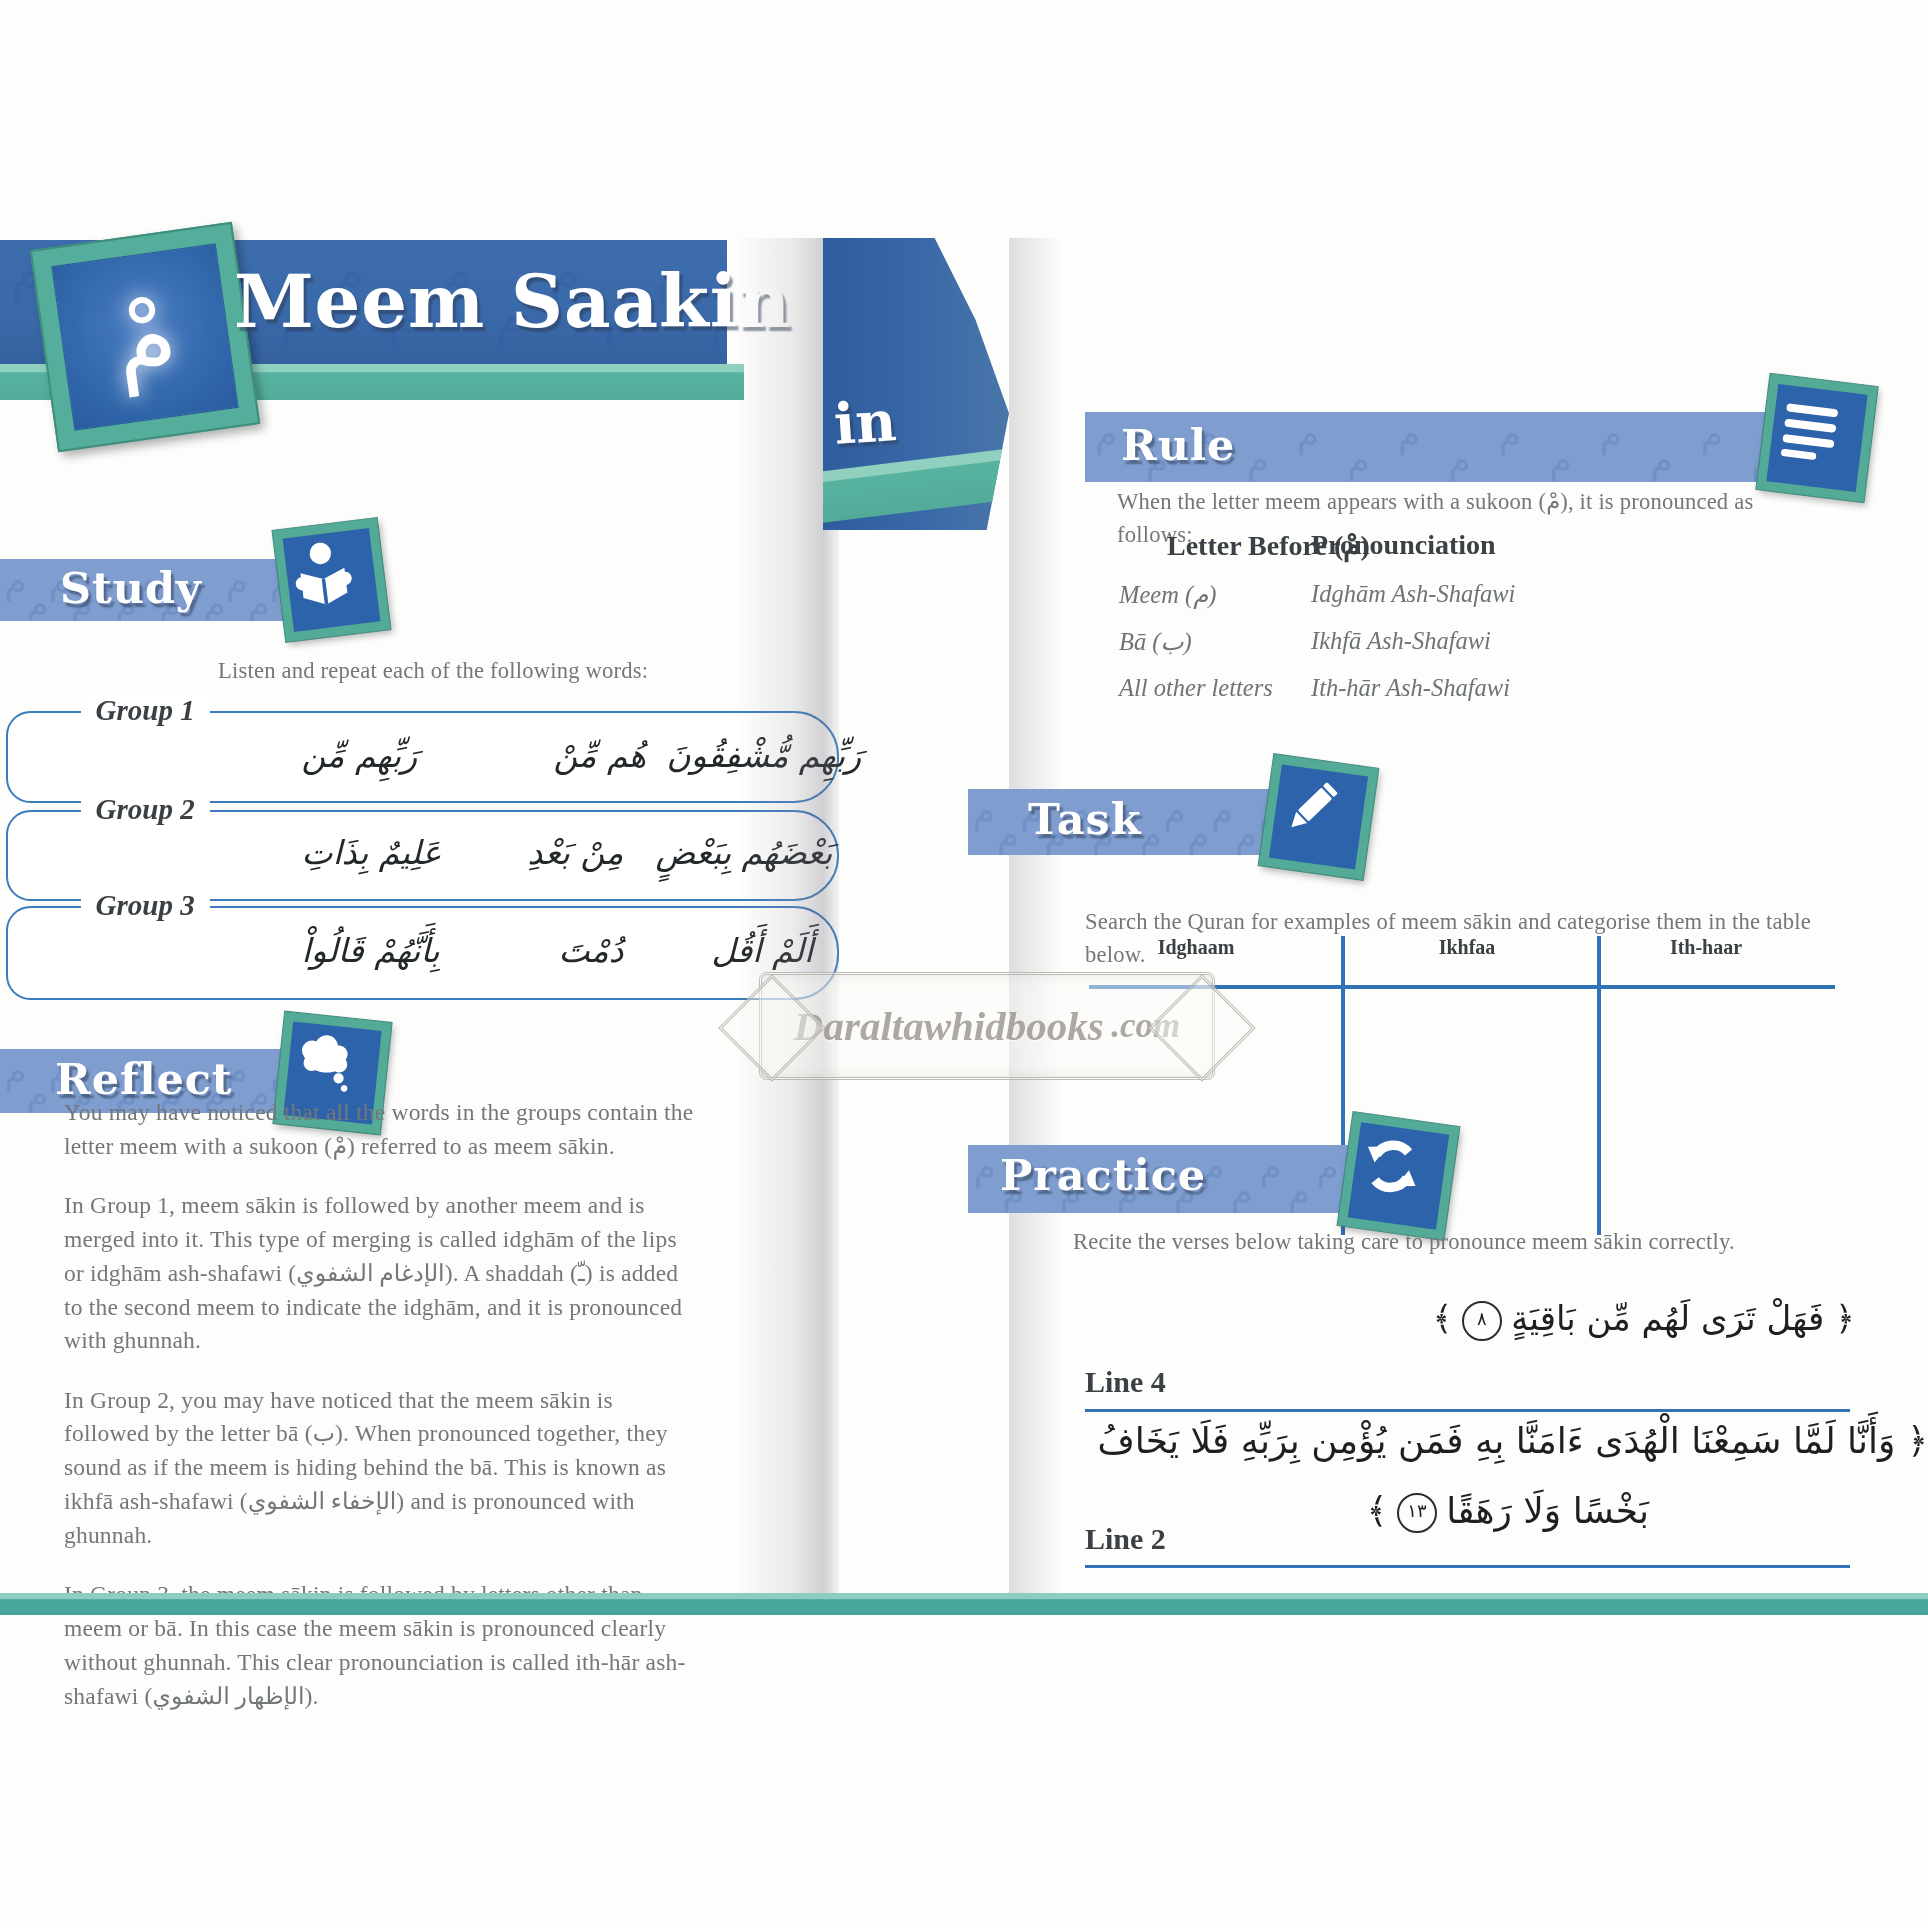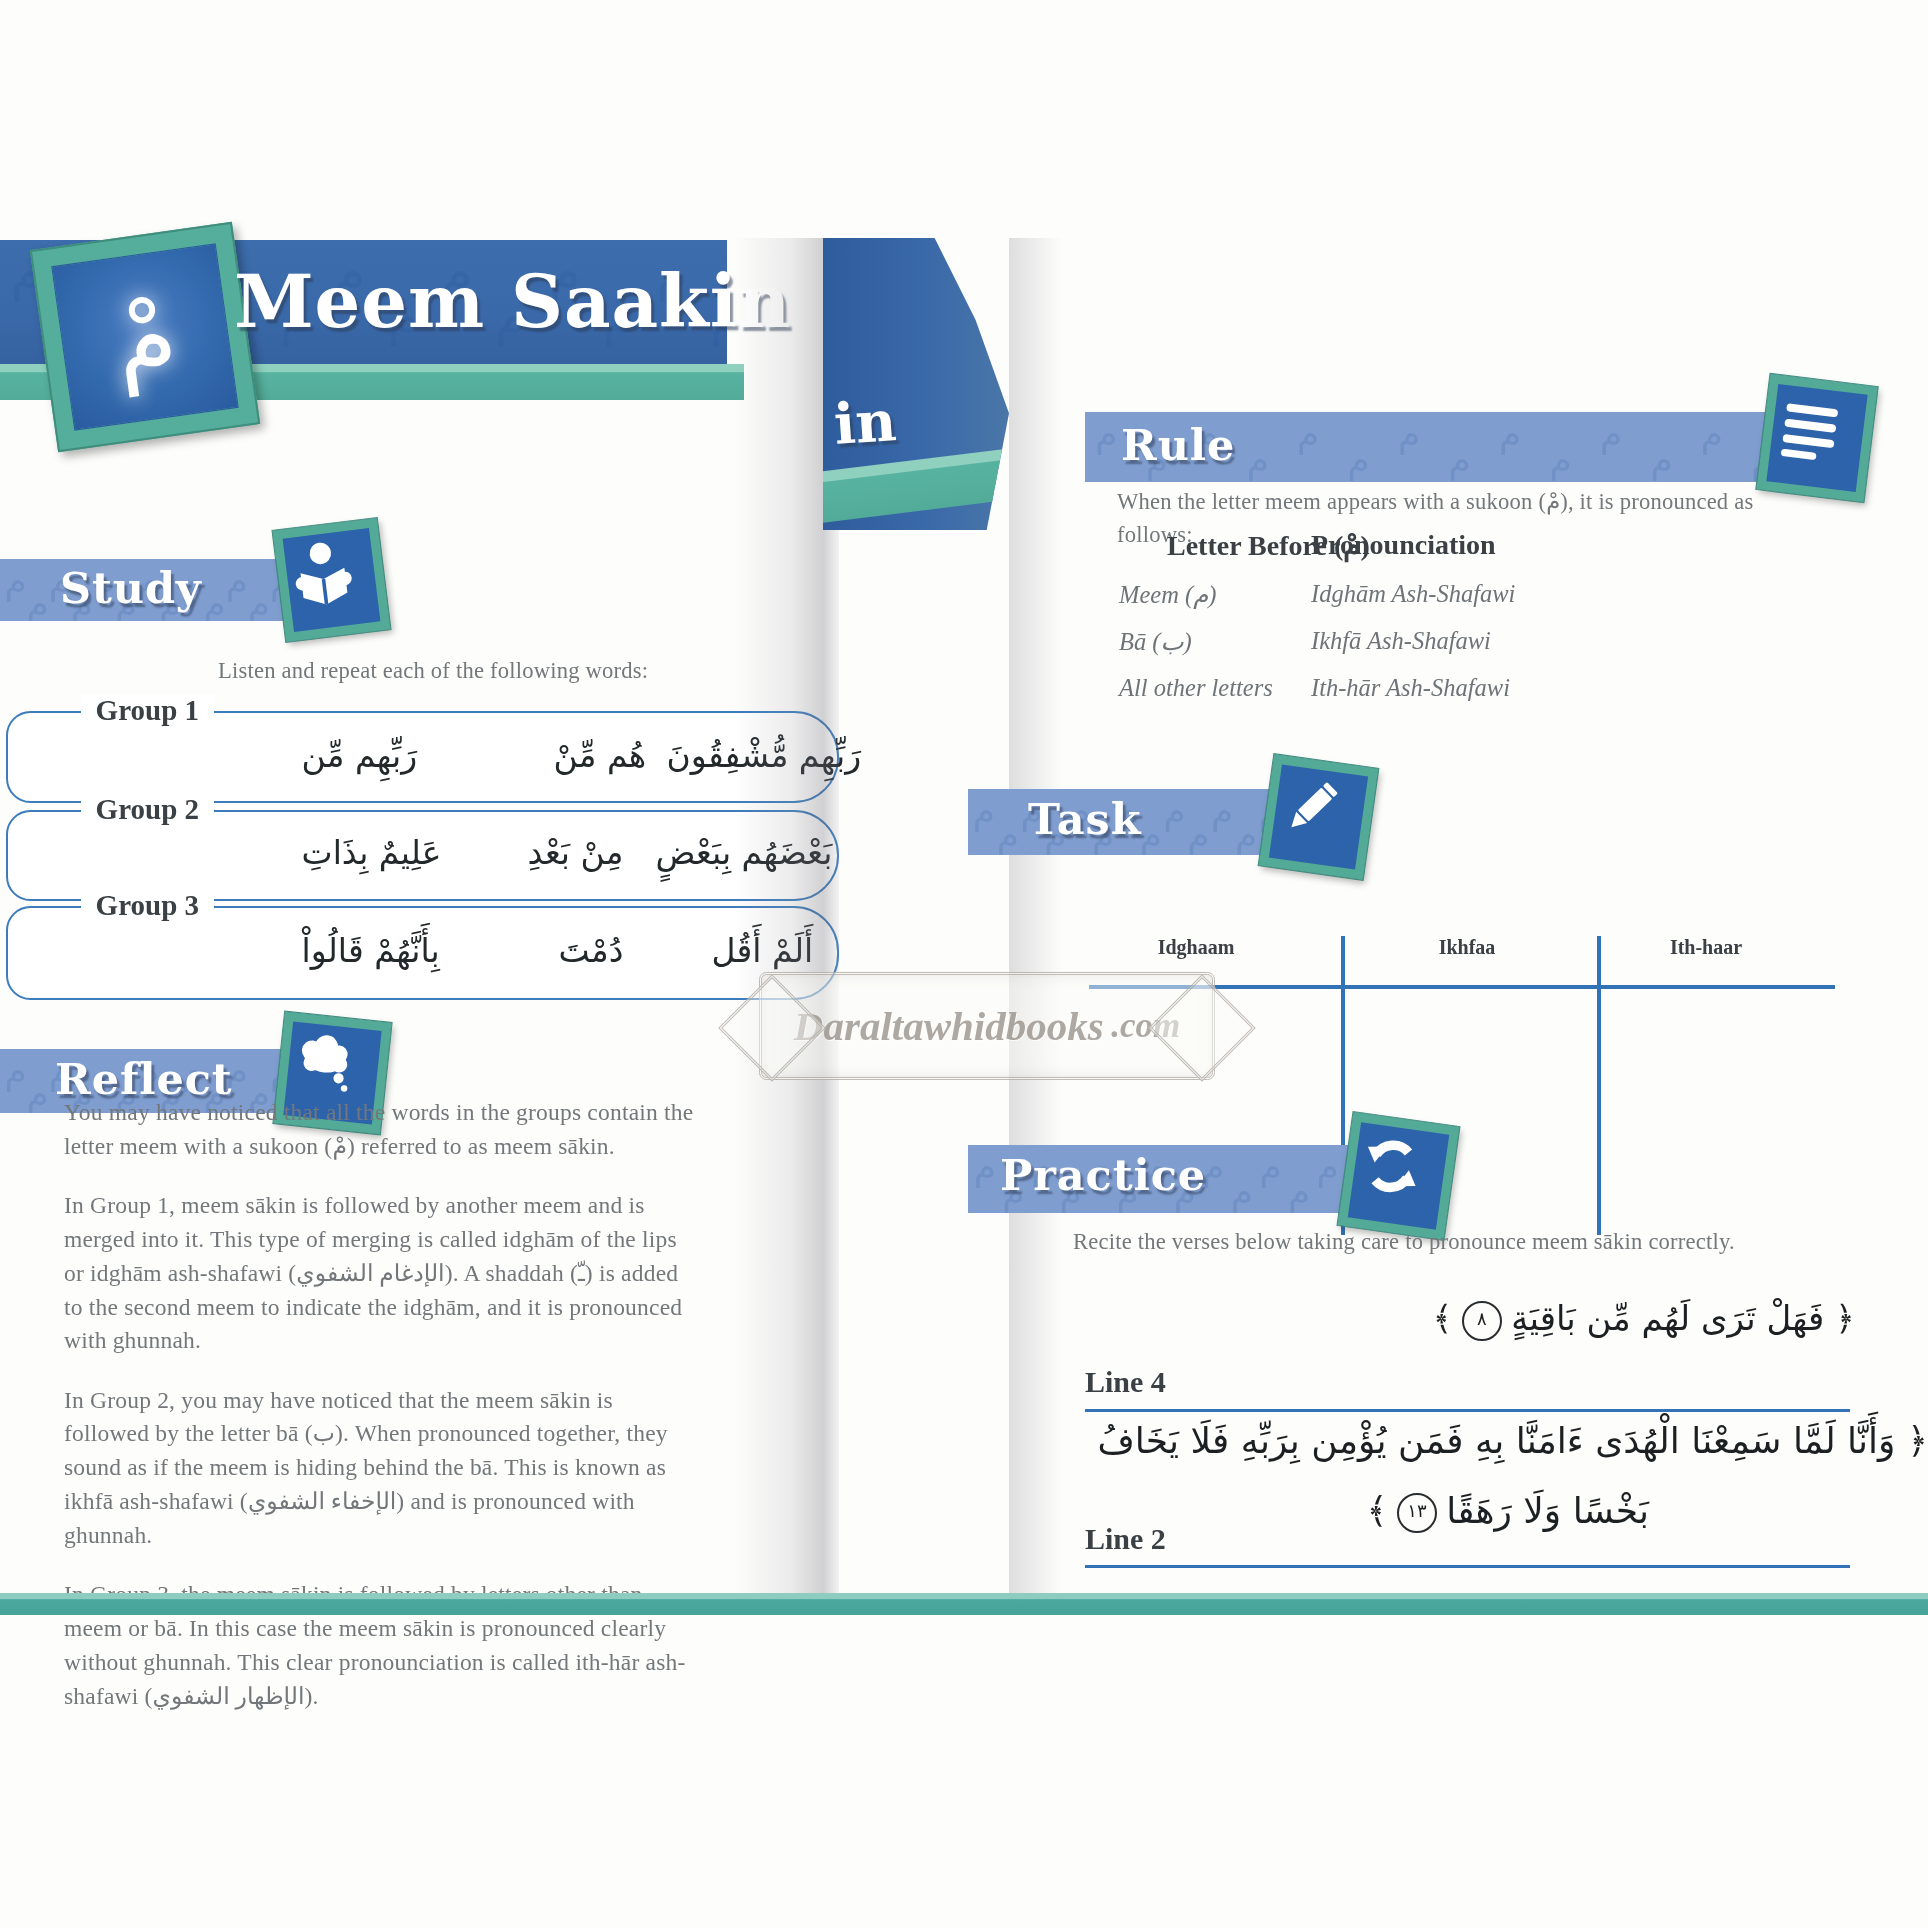--- a/index.html
+++ b/index.html
@@ -29,21 +29,21 @@
   .letter-inner span{color:#fff;font-family:"DejaVu Sans",sans-serif;font-size:98px;
                      text-shadow:0 0 19px rgba(255,255,255,.9);}
 
   
   .h-dark{font-family:"Liberation Serif",serif;font-weight:bold;color:#3a4044;}
   .body-text{color:#73777a;font-size:23.5px;line-height:1.44;letter-spacing:0.2px;}
   .arabic{font-family:"DejaVu Sans","DejaVu Serif",sans-serif;direction:rtl;unicode-bidi:isolate;}
 
   
   .group-box{border:2.8px solid #3c7cbd;border-radius:24.5px 45px 45px 24.5px;background:#ffffff;
-             position:absolute;left:5.6px;width:829px;}
+             position:absolute;left:5.6px;width:829px;font-style:italic;}
   .group-label{position:absolute;background:#ffffff;padding:0 15px;font-size:29px;}
   .gword{position:absolute;font-size:33px;color:#23282b;white-space:nowrap;}
 
   
   .blue-line{background:#3273b8;position:absolute;}
   .rule-head{font-size:28px;}
   .rule-cell{font-size:24.5px;font-style:italic;color:#6e7377;}
   .col-head{font-size:20px;transform:translateX(-50%);}
 
   
@@ -279,20 +279,21 @@
       <svg viewBox="0 0 100 100" fill="#fff">
           <g transform="rotate(38 50 50)">
         <rect x="39" y="10" width="22" height="8" rx="2"></rect>
             <rect x="39" y="21" width="22" height="46" rx="2"></rect>
         <path d="M39 70 L61 70 L50 90 Z"></path>
           </g>
         </svg>
     </span>
   </div>
 
+  <div class="abs body-text" style="left:1085px;top:906px;width:782px;font-size:22.6px;">Search the Quran for examples of meem sākin and categorise them in the table below.</div>
 
   <div class="abs h-dark col-head" style="left:1196px;top:936px;">Idghaam</div>
   <div class="abs h-dark col-head" style="left:1467px;top:936px;">Ikhfaa</div>
   <div class="abs h-dark col-head" style="left:1706px;top:936px;">Ith-haar</div>
 
   <div class="blue-line" style="left:1089px;top:985px;width:746px;height:3.8px;"></div>
   <div class="blue-line" style="left:1341px;top:936px;width:3.8px;height:299px;"></div>
   <div class="blue-line" style="left:1597px;top:936px;width:3.8px;height:299px;"></div>
 
   <div class="abs lb-banner" style="left:968px;top:1145px;width:386px;height:68px;">

